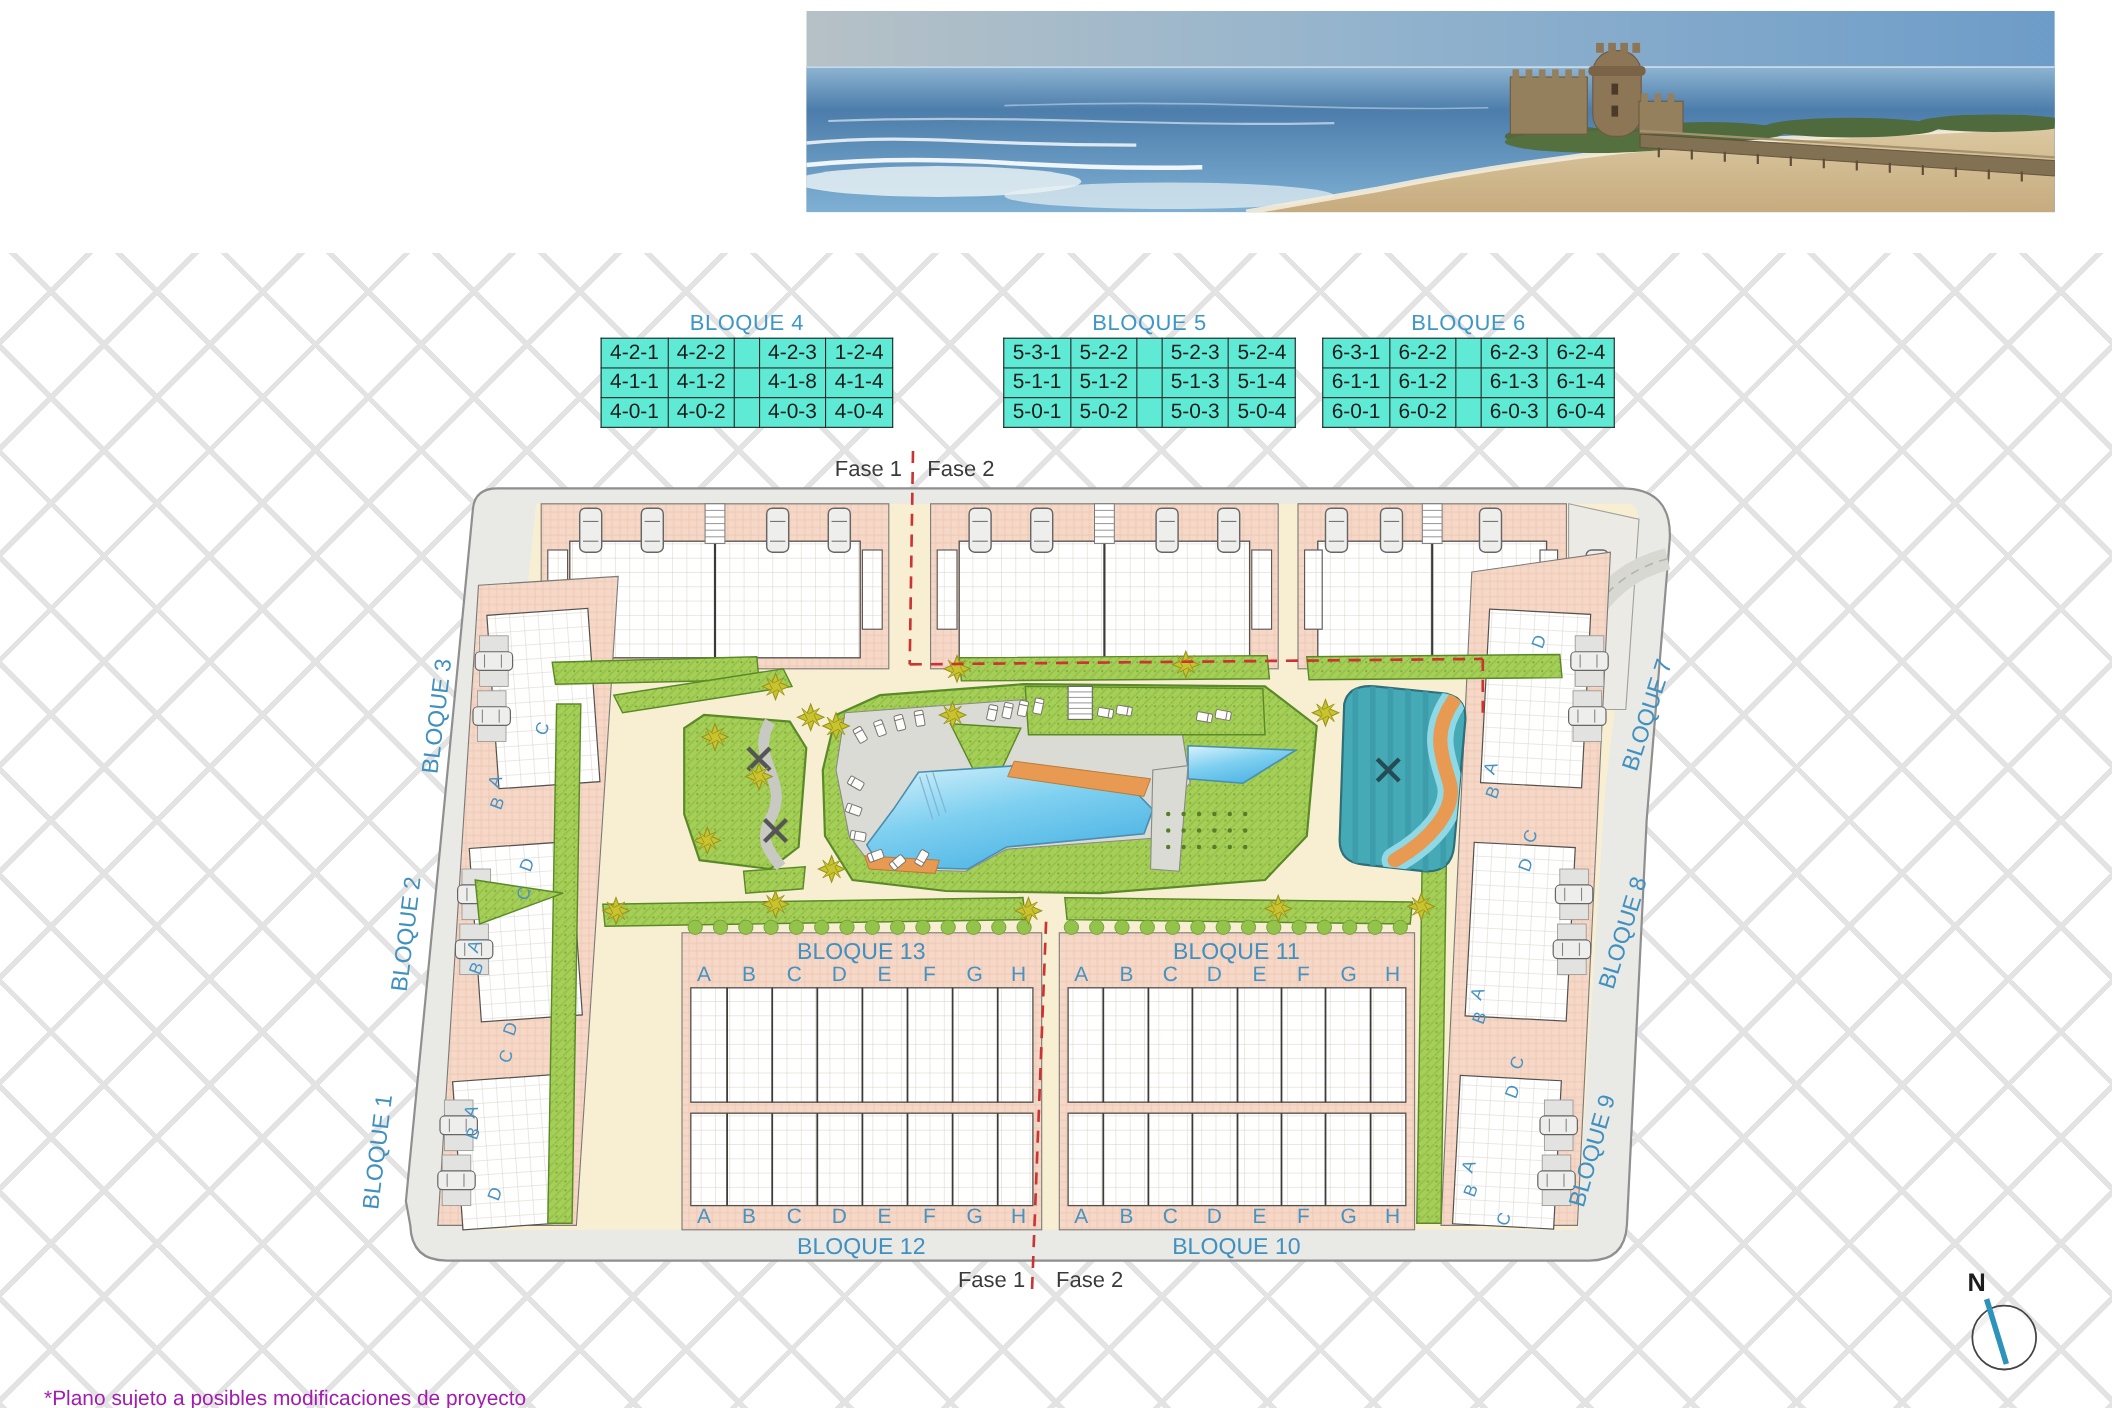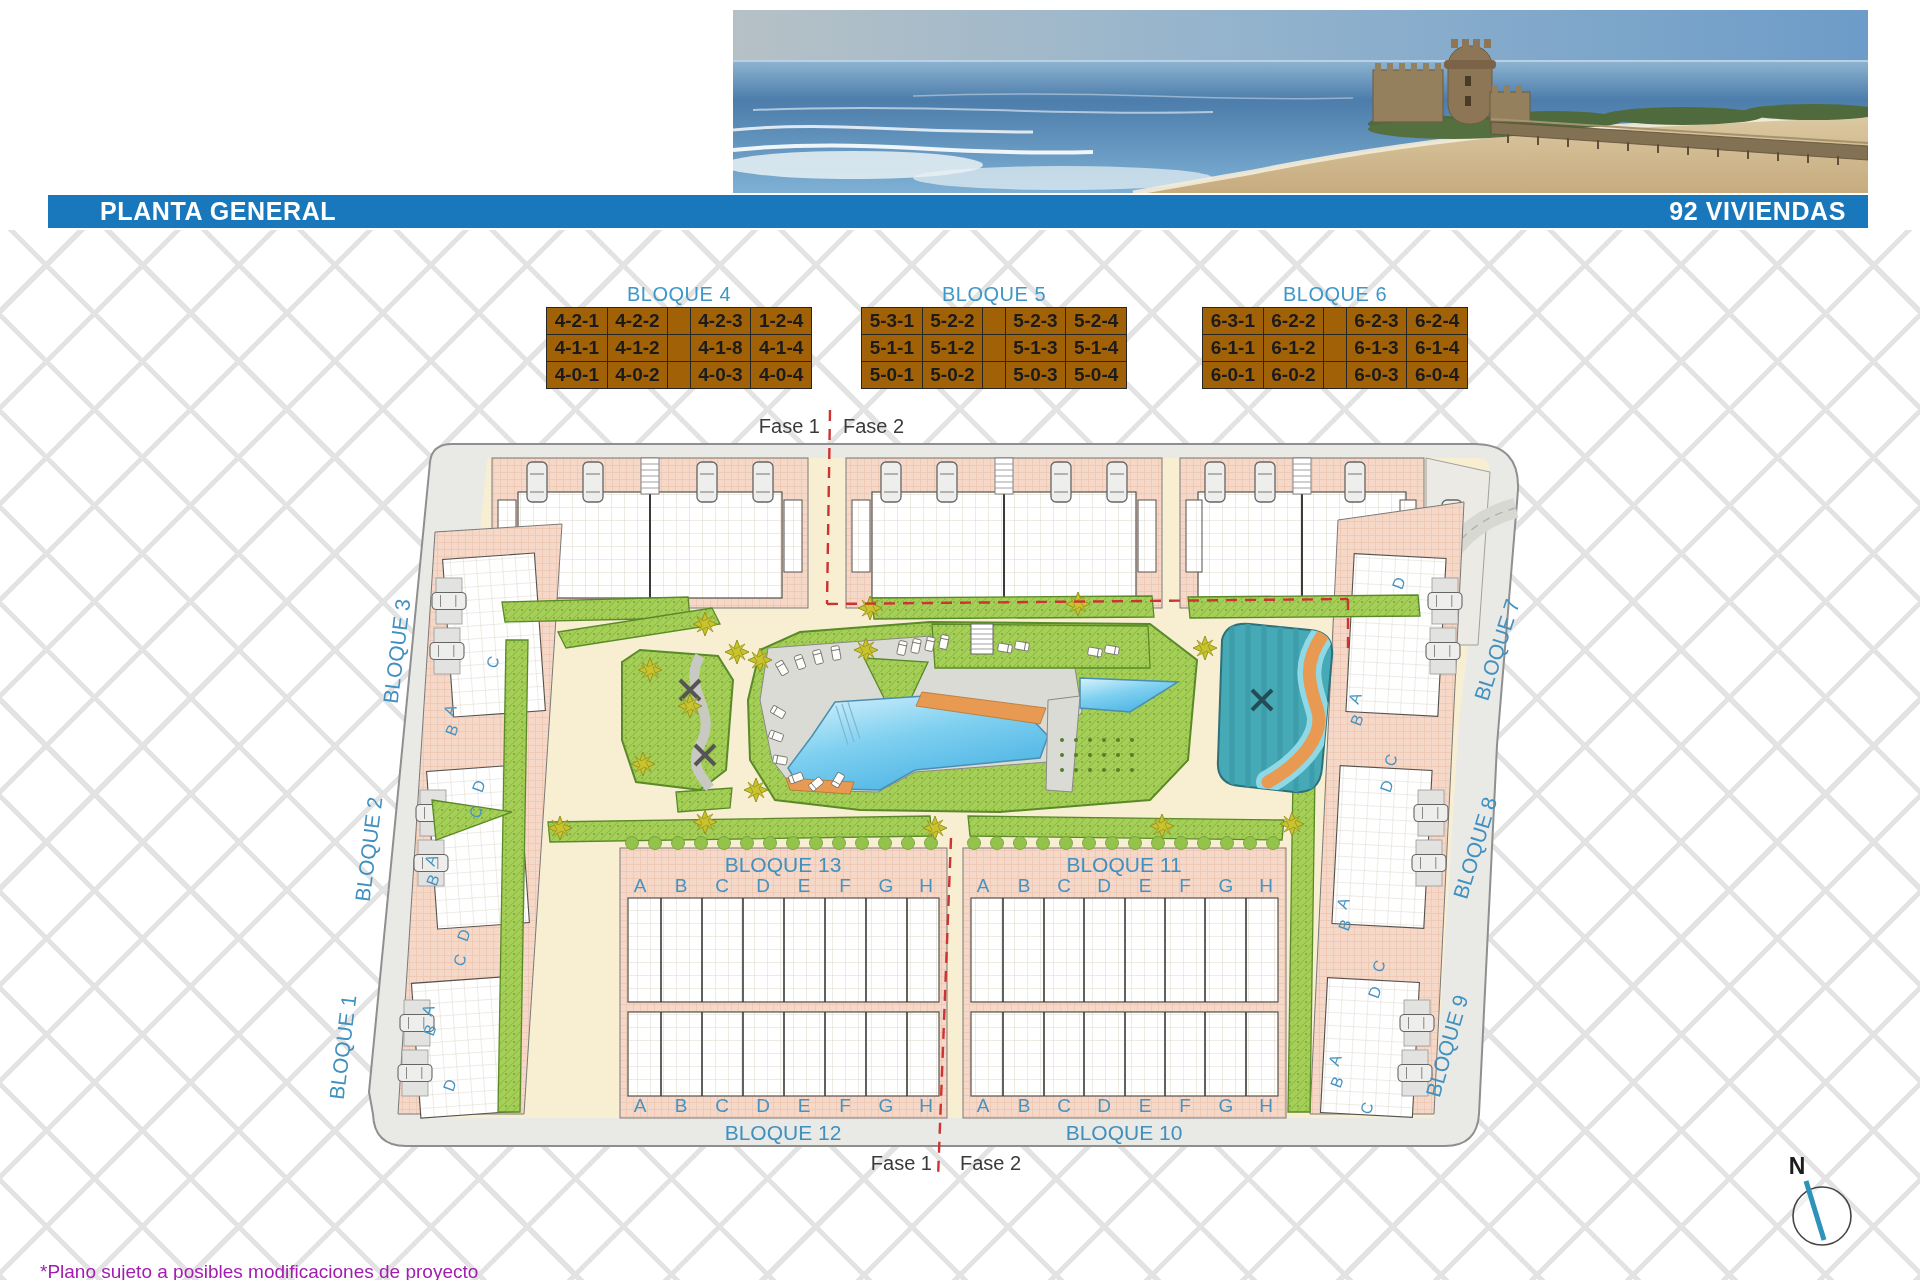--- a/index.html
+++ b/index.html
@@ -14,21 +14,21 @@
   
   .titlebar{position:absolute;left:48px;top:195px;width:1820px;height:33px;background:#1878bb;
     display:flex;align-items:center;justify-content:space-between;}
   .titlebar .tl{color:#fff;font-weight:bold;font-size:25px;letter-spacing:.6px;margin-left:52px;}
   .titlebar .tr{color:#fff;font-weight:bold;font-size:25px;letter-spacing:.6px;margin-right:22px;}
   
   .photo{position:absolute;left:733px;top:10px;width:1135px;height:183px;}
   
   .btable{position:absolute;top:283px;width:266px;}
   .btitle{color:#3e97c6;font-size:20px;text-align:center;height:22px;letter-spacing:.5px;}
-  .btable table{border-collapse:collapse;margin-top:2px;background:#a16207;font-weight:bold;}
+  .btable table{border-collapse:collapse;margin-top:2px;background:#5eead4;}
   .btable td{border:1.6px solid #262626;width:61px;height:26px;text-align:center;
              font-size:19px;color:#1b1b1b;padding:0;}
   .btable td.gap{width:22px;}
   .plan{position:absolute;left:330px;top:405px;width:1590px;height:875px;}
   .plan text{font-family:"Liberation Sans",sans-serif;}
   .footnote{position:absolute;left:40px;top:1261px;font-size:19px;color:#a21caf;}
 </style>
 </head>
 <body>
 
@@ -113,24 +113,20 @@
           <line x1="955" y1="136" x2="955" y2="145"></line>
           <line x1="985" y1="138" x2="985" y2="147"></line>
           <line x1="1015" y1="140" x2="1015" y2="149"></line>
           <line x1="1045" y1="142" x2="1045" y2="151"></line>
           <line x1="1075" y1="144" x2="1075" y2="153"></line>
           <line x1="1105" y1="146" x2="1105" y2="155"></line>
       </g>
     </g>
   </svg>
 
-  <div class="titlebar">
-    <span class="tl">PLANTA GENERAL</span>
-    <span class="tr">92 VIVIENDAS</span>
-  </div>
 
   <div class="btable" style="left:546px">
     <div class="btitle">BLOQUE 4</div>
     <table>
         <tbody>
       <tr>
             <td>4-2-1</td>
             <td>4-2-2</td>
             <td class="gap"></td>
             <td>4-2-3</td>
@@ -146,21 +142,21 @@
       <tr>
             <td>4-0-1</td>
             <td>4-0-2</td>
             <td class="gap"></td>
             <td>4-0-3</td>
             <td>4-0-4</td>
           </tr>
     </tbody>
       </table>
   </div>
-  <div class="btable" style="left:861px">
+  <div class="btable" style="left:912px">
     <div class="btitle">BLOQUE 5</div>
     <table>
         <tbody>
       <tr>
             <td>5-3-1</td>
             <td>5-2-2</td>
             <td class="gap"></td>
             <td>5-2-3</td>
             <td>5-2-4</td>
           </tr>

